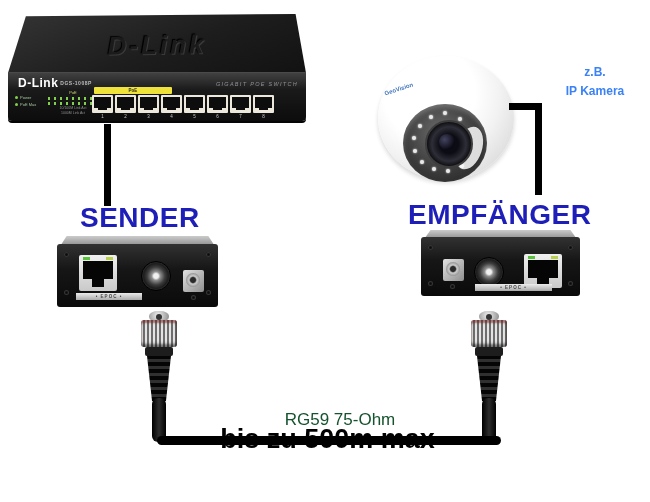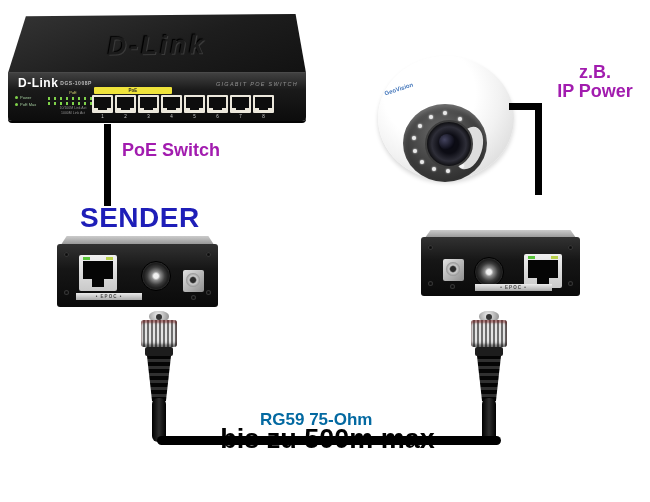--- a/index.html
+++ b/index.html
@@ -2,21 +2,21 @@
 <html><head>
 <meta charset="utf-8">
 <style>
   html,body{margin:0;padding:0;background:#fff;}
   #stage{position:relative;width:650px;height:502px;background:#fff;overflow:hidden;
          font-family:"Liberation Sans","DejaVu Sans",sans-serif;}
   .abs{position:absolute;}
 
   
   .blue-title{font-size:28px;font-weight:bold;color:#1e1eb8;letter-spacing:.5px;}
-  .black-note{font-size:18px;font-weight:bold;color:#a21caf;line-height:20px;}
+  .black-note{font-size:12px;font-weight:bold;color:#3b82f6;line-height:20px;}
 
   
   #switch{left:8px;top:14px;width:298px;height:106px;}
   #switch-top{left:0;top:0;width:298px;height:59px;
       background:linear-gradient(160deg,#343434,#1d1d1d 55%,#121212);
       clip-path:polygon(6% 4%,96.5% 0,100% 100%,0 100%);}
   #switch-top-logo{width:100%;top:16px;text-align:center;font-size:26px;font-weight:bold;
       font-style:italic;color:#1b1b1b;letter-spacing:3px;
       text-shadow:1px 1px 0 #3a3a3a,-1px -1px 1px #000;transform:rotate(-1deg);}
   #switch-front{left:0;top:58px;width:298px;height:48px;border-top:1px solid #4a4a4a;
@@ -175,24 +175,24 @@
         <span class="port-num">5</span>
         <span class="port-num">6</span>
         <span class="port-num">7</span>
         <span class="port-num">8</span>
       </div>
     </div>
   </div>
 
   <div class="abs wire" style="left:104px;top:124px;width:7px;height:82px;"></div>
   <div class="abs black-note" style="left:122px;top:140px;">
-    <div>PoE Switch</div>
   </div>
 
   <div class="abs blue-title" style="left:80px;top:202px;">SENDER</div>
+  <div class="abs blue-title" style="left:408px;top:199px;">EMPFÄNGER</div>
 
   <div class="abs" id="cam-base"></div>
   <div class="abs" id="cam-brand">GeoVision</div>
   <div class="abs" id="cam-dome">
     <span class="ir" style="left:40px;top:7px;"></span>
     <span class="ir" style="left:26px;top:11px;"></span>
     <span class="ir" style="left:15px;top:20px;"></span>
     <span class="ir" style="left:9px;top:32px;"></span>
     <span class="ir" style="left:10px;top:45px;"></span>
     <span class="ir" style="left:17px;top:56px;"></span>
@@ -203,21 +203,21 @@
   </div>
   <div class="abs" id="cam-shroud"></div>
   <div class="abs" id="cam-lens"></div>
   <div class="abs" id="cam-lens-core"></div>
 
   <div class="abs wire" style="left:509px;top:103px;width:33px;height:7px;"></div>
   <div class="abs wire" style="left:535px;top:103px;width:7px;height:92px;"></div>
 
   <div class="abs black-note" style="left:543px;top:63px;width:104px;text-align:center;line-height:19px;">
     <div>z.B.</div>
-    <div>IP Power</div>
+    <div>IP Kamera</div>
   </div>
 
   <div class="abs" style="left:57px;top:236px;width:161px;height:71px;">
     <div class="abs dev-top" style="width:161px;"></div>
     <div class="abs dev-body" style="left:0;top:8px;width:161px;height:63px;">
       <span class="screw" style="left:7px;top:8px;"></span>
       <span class="screw" style="left:7px;top:46px;"></span>
       <span class="screw" style="left:149px;top:8px;"></span>
       <span class="screw" style="left:149px;top:46px;"></span>
       <div class="rj45" style="left:22px;top:11px;width:38px;height:36px;">
@@ -268,16 +268,16 @@
   <div class="abs plug" style="left:469px;top:311px;">
     <div class="plug-tip"></div>
     <div class="plug-tip-pin"></div>
     <div class="plug-knurl"></div>
     <div class="plug-collar"></div>
     <div class="plug-body"></div>
     <div class="plug-cable"></div>
   </div>
 
   <div class="abs wire" style="left:157px;top:436px;width:344px;height:9px;border-radius:5px;"></div>
-  <div class="abs" style="left:260px;top:410px;width:160px;text-align:left;font-size:17px;font-weight:bold;color:#0369a1;">RG59 75-Ohm</div>
+  <div class="abs" style="left:260px;top:410px;width:160px;text-align:center;font-size:17px;font-weight:normal;color:#14532d;">RG59 75-Ohm</div>
   <div class="abs" style="left:155px;top:424px;width:345px;text-align:center;font-size:27px;font-weight:bold;color:#000;">bis zu 500m max</div>
 
 </div>
 
 </body></html>

